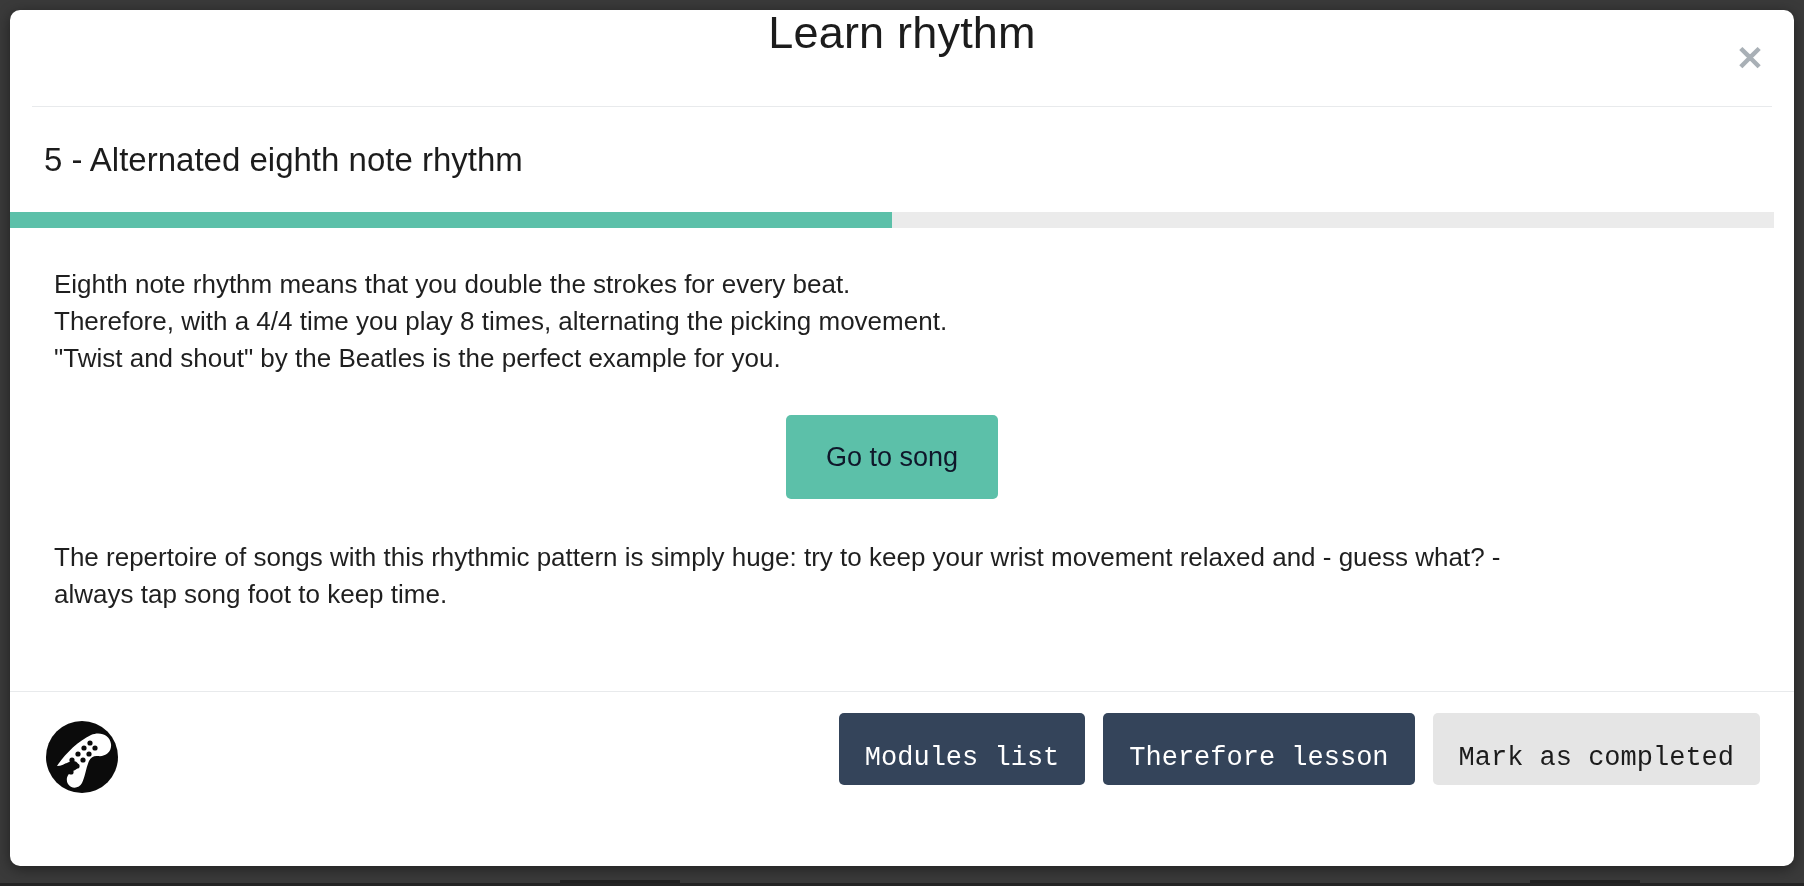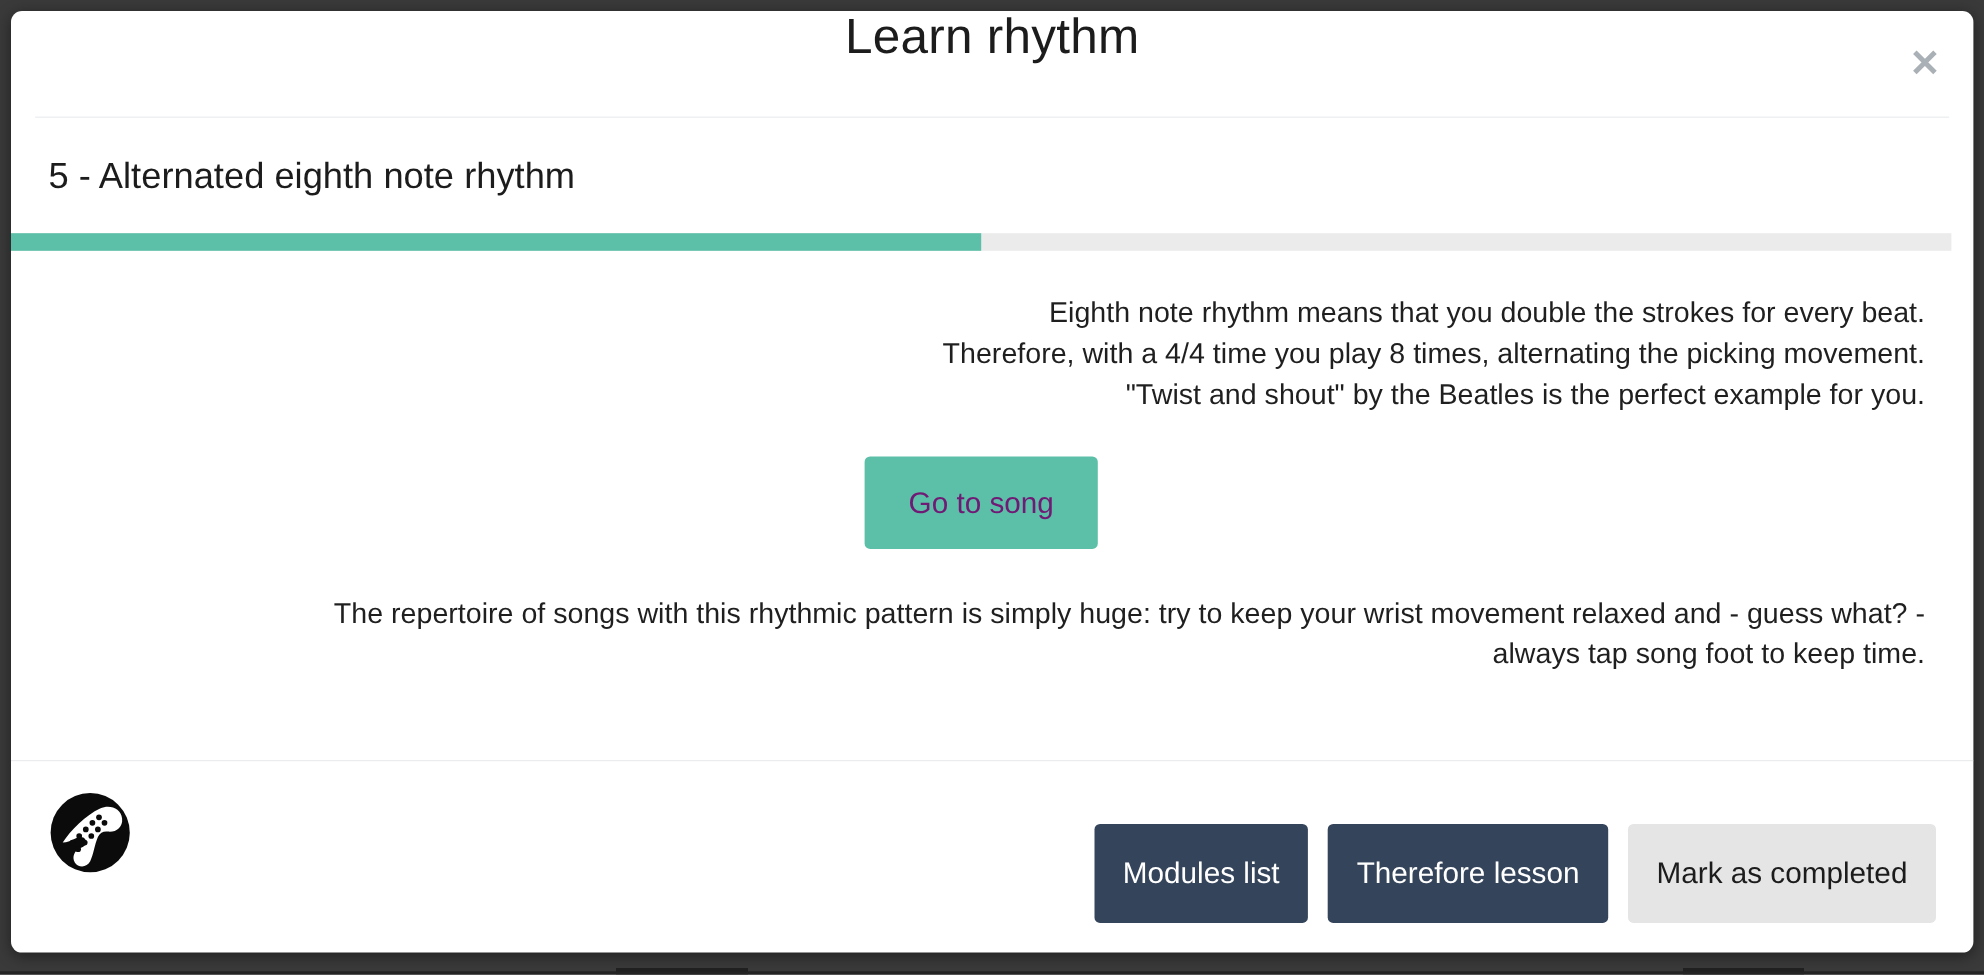--- a/index.html
+++ b/index.html
@@ -113,34 +113,33 @@
 
   
   .modal-body {
     padding: 38px 44px 0 44px;
   }
   .body-text {
     font-size: 26px;
     line-height: 1.42;
     color: #1f1f1f;
     margin: 0;
-    text-align: right;
   }
   .body-text .ln { display: block; }
 
   .cta-row {
     display: flex;
     justify-content: center;
     margin-top: 38px;
     margin-bottom: 40px;
     padding-right: 20px;
   }
   .cta-btn {
     background: #5cc0a9;
-    color: #701a75;
+    color: #0f172a;
     font-size: 27px;
     font-family: "Liberation Sans", sans-serif;
     border: none;
     border-radius: 5px;
     padding: 0 28px;
     height: 84px;
     min-width: 212px;
     cursor: pointer;
     line-height: 84px;
   }
@@ -171,28 +170,27 @@
   }
   .footer-actions {
     margin-left: auto;
     display: flex;
     gap: 18px;
     align-items: flex-start;
   }
   .btn {
     border: none;
     border-radius: 5px;
-    height: 90px;
+    height: 72px;
     padding: 0 26px;
     font-size: 27px;
-    font-family: Liberation Sans, sans-serif;
+    font-family: Liberation Mono, monospace;
     cursor: pointer;
     line-height: 90px;
     white-space: nowrap;
-    margin-top: 36px;
   }
   .btn-dark {
     background: #34445a;
     color: #ffffff;
   }
   .btn-teal {
     background: #e5e5e5;
     color: #1c1c1c;
   }
 </style>

